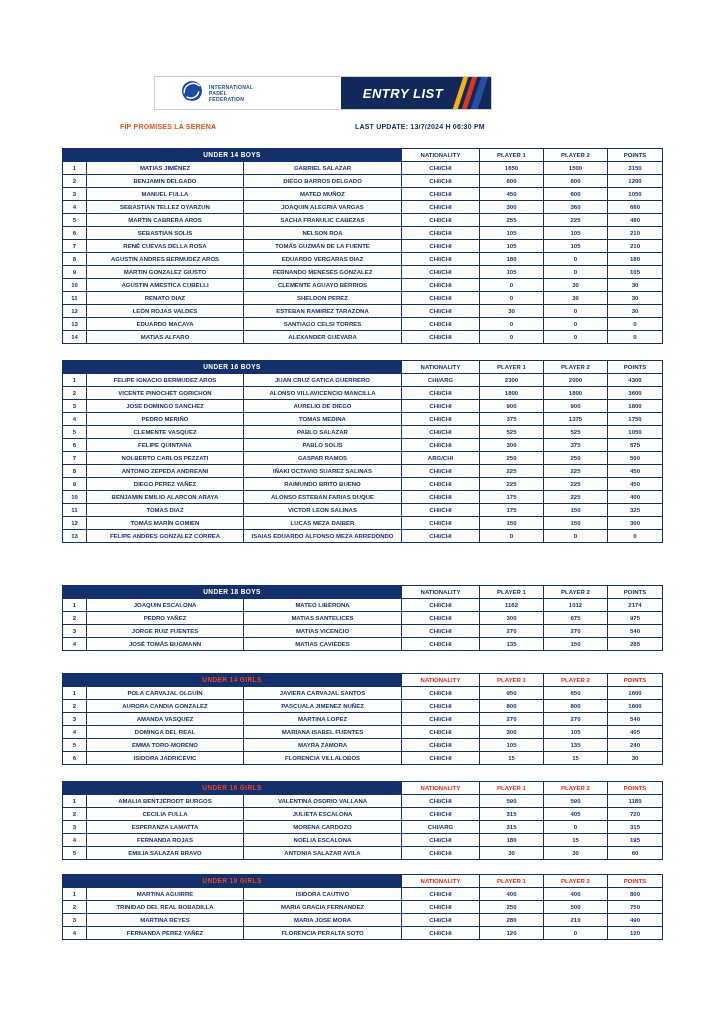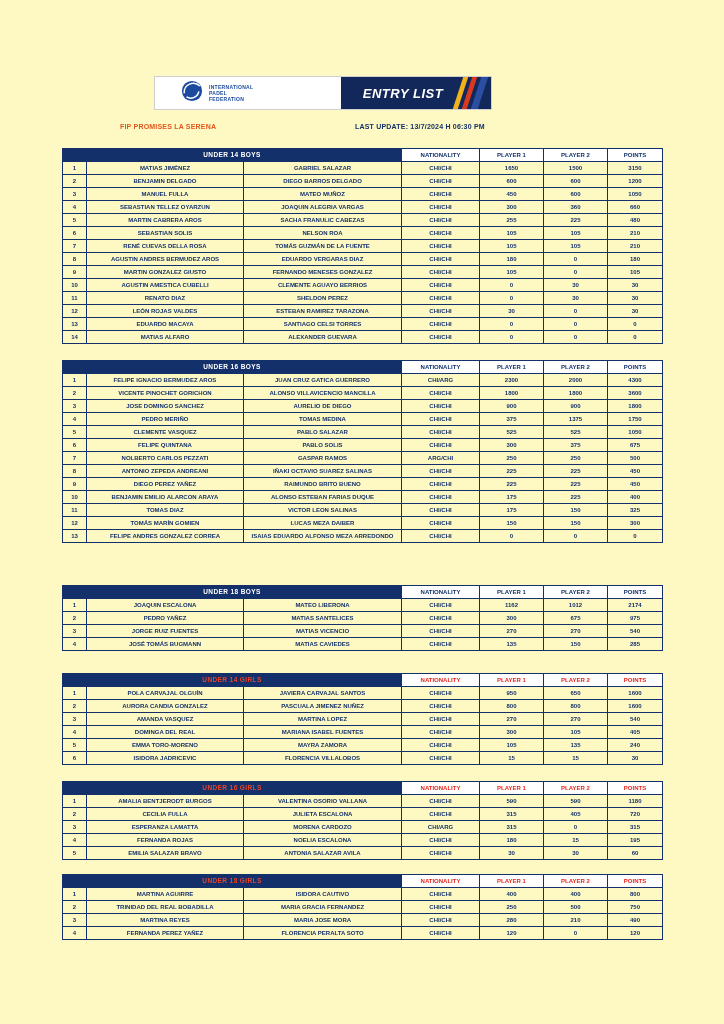--- a/index.html
+++ b/index.html
@@ -1,19 +1,19 @@
 <!DOCTYPE html>
 <html><head>
 <meta charset="utf-8">
 <style>
   * { margin:0; padding:0; box-sizing:border-box; }
   html,body { background:#e9e9e9; }
   body { font-family:"Liberation Sans", sans-serif; }
   .page {
-    position:relative; width:724px; height:1024px; background:#fef9c3;
+    position:relative; width:724px; height:1024px; background:#ffffff;
     overflow:hidden; margin:0 auto;
   }
 
   
   .banner {
     position:absolute; top:76px; left:154px; width:338px; height:34px;
     display:flex; border:1px solid #cfcfcf; background:#fff;
   }
   .banner-left {
     width:186px; background:#ffffff; display:flex; align-items:center;

